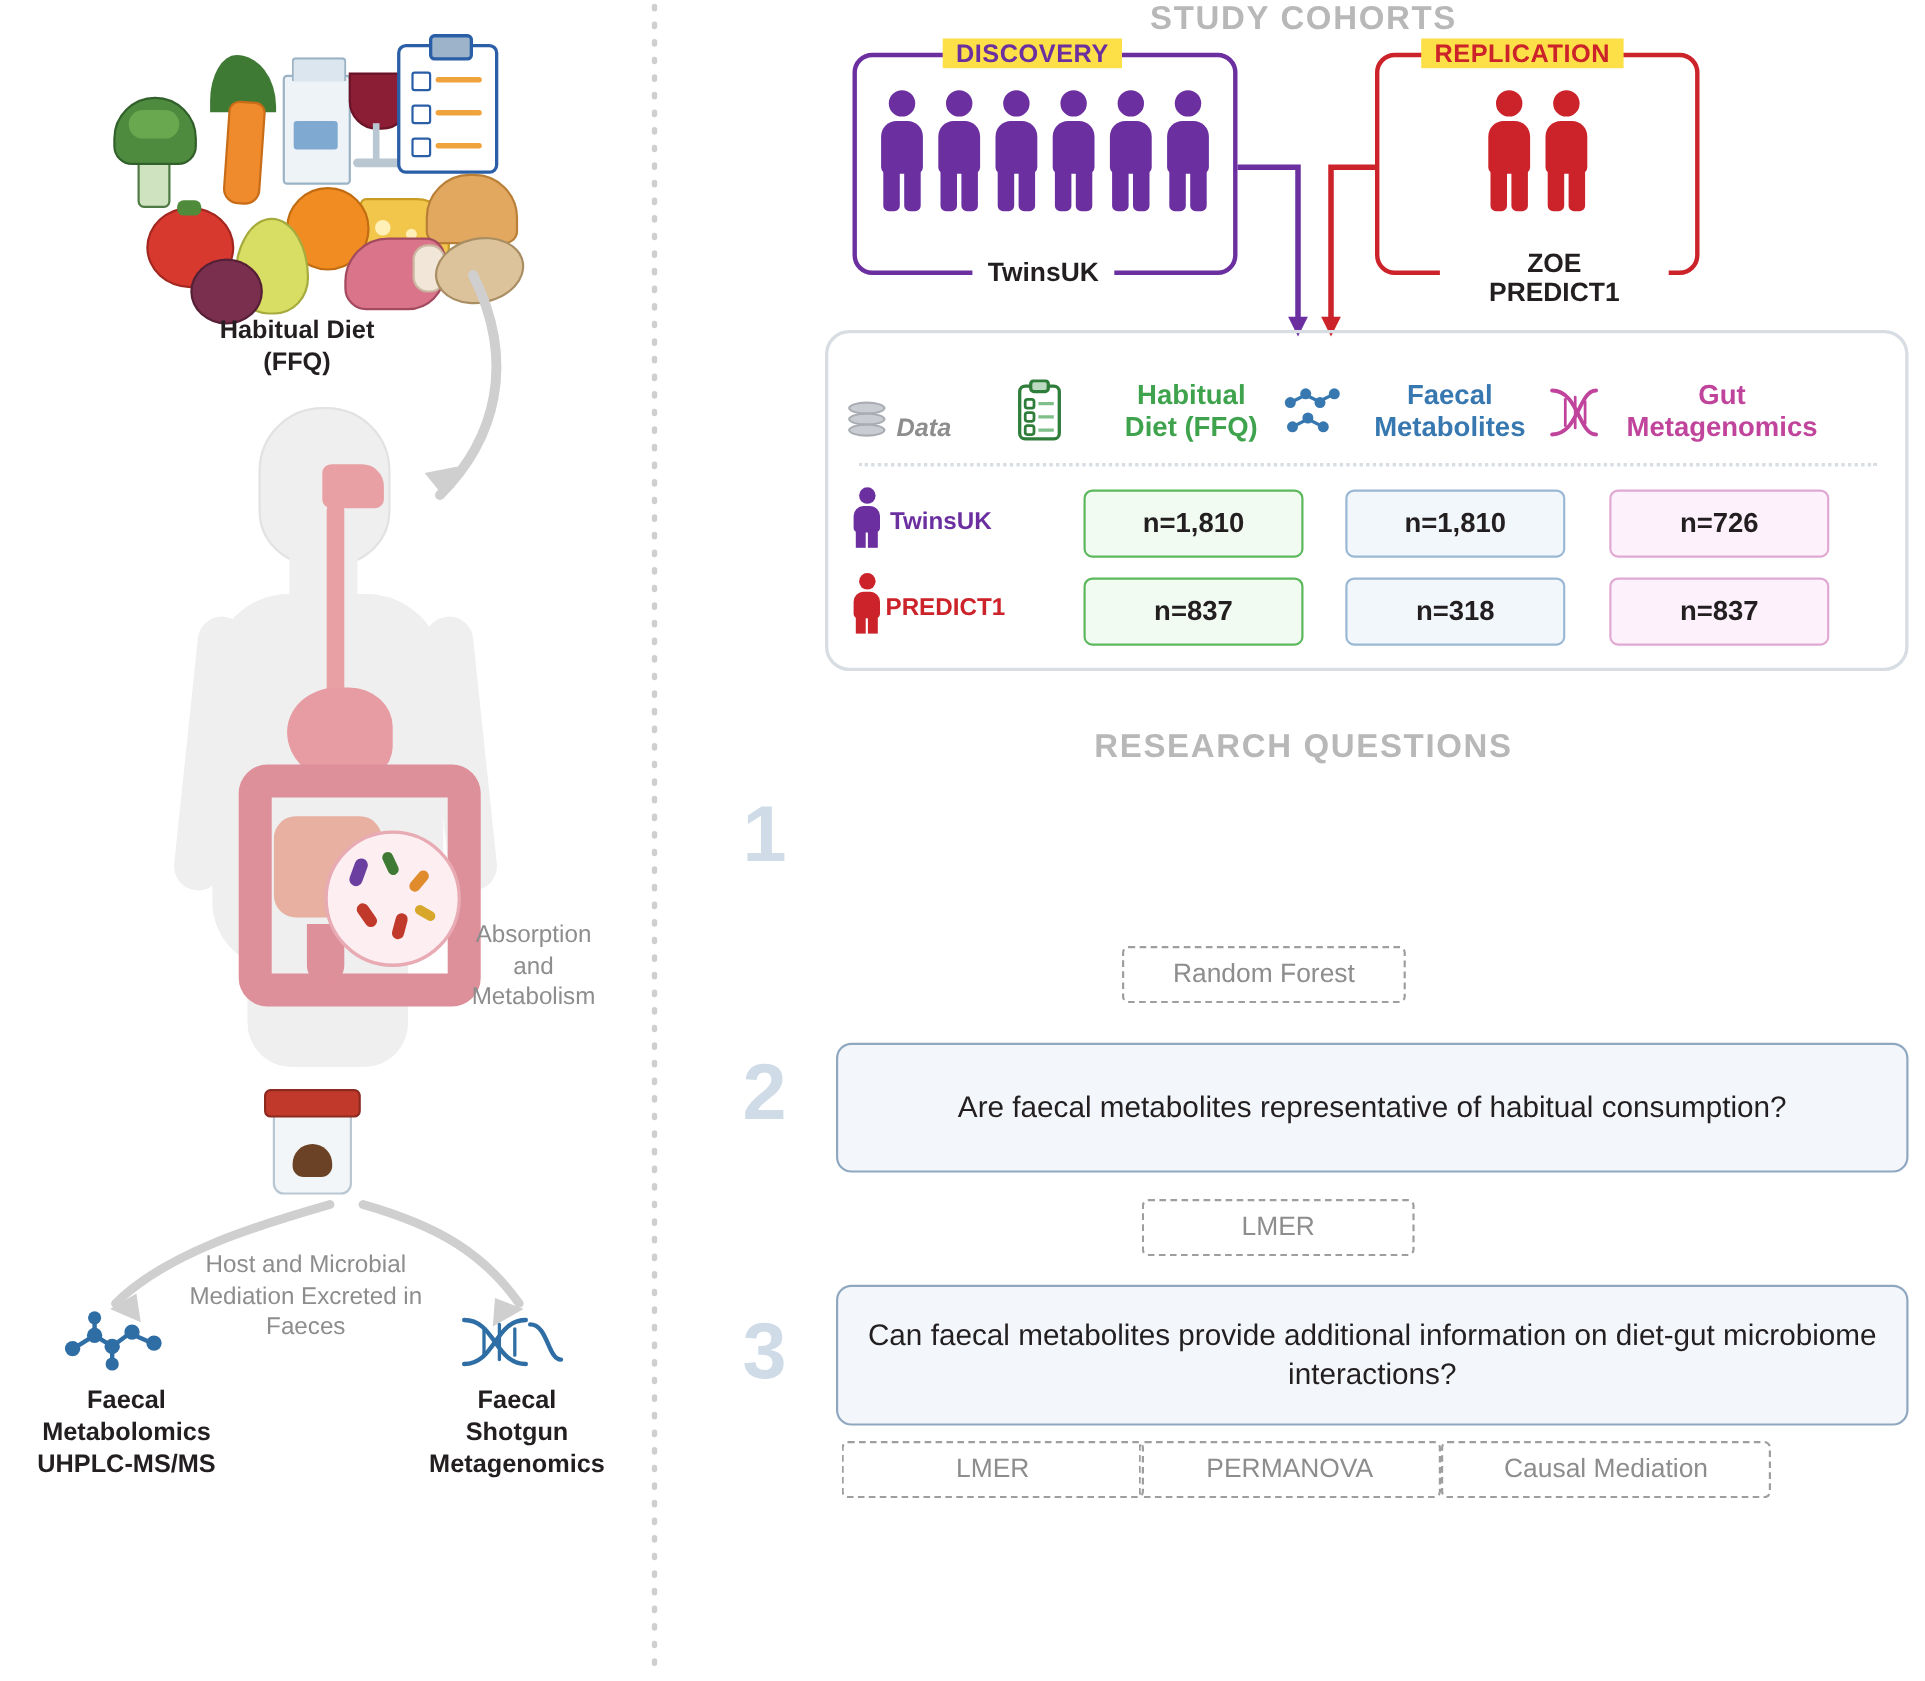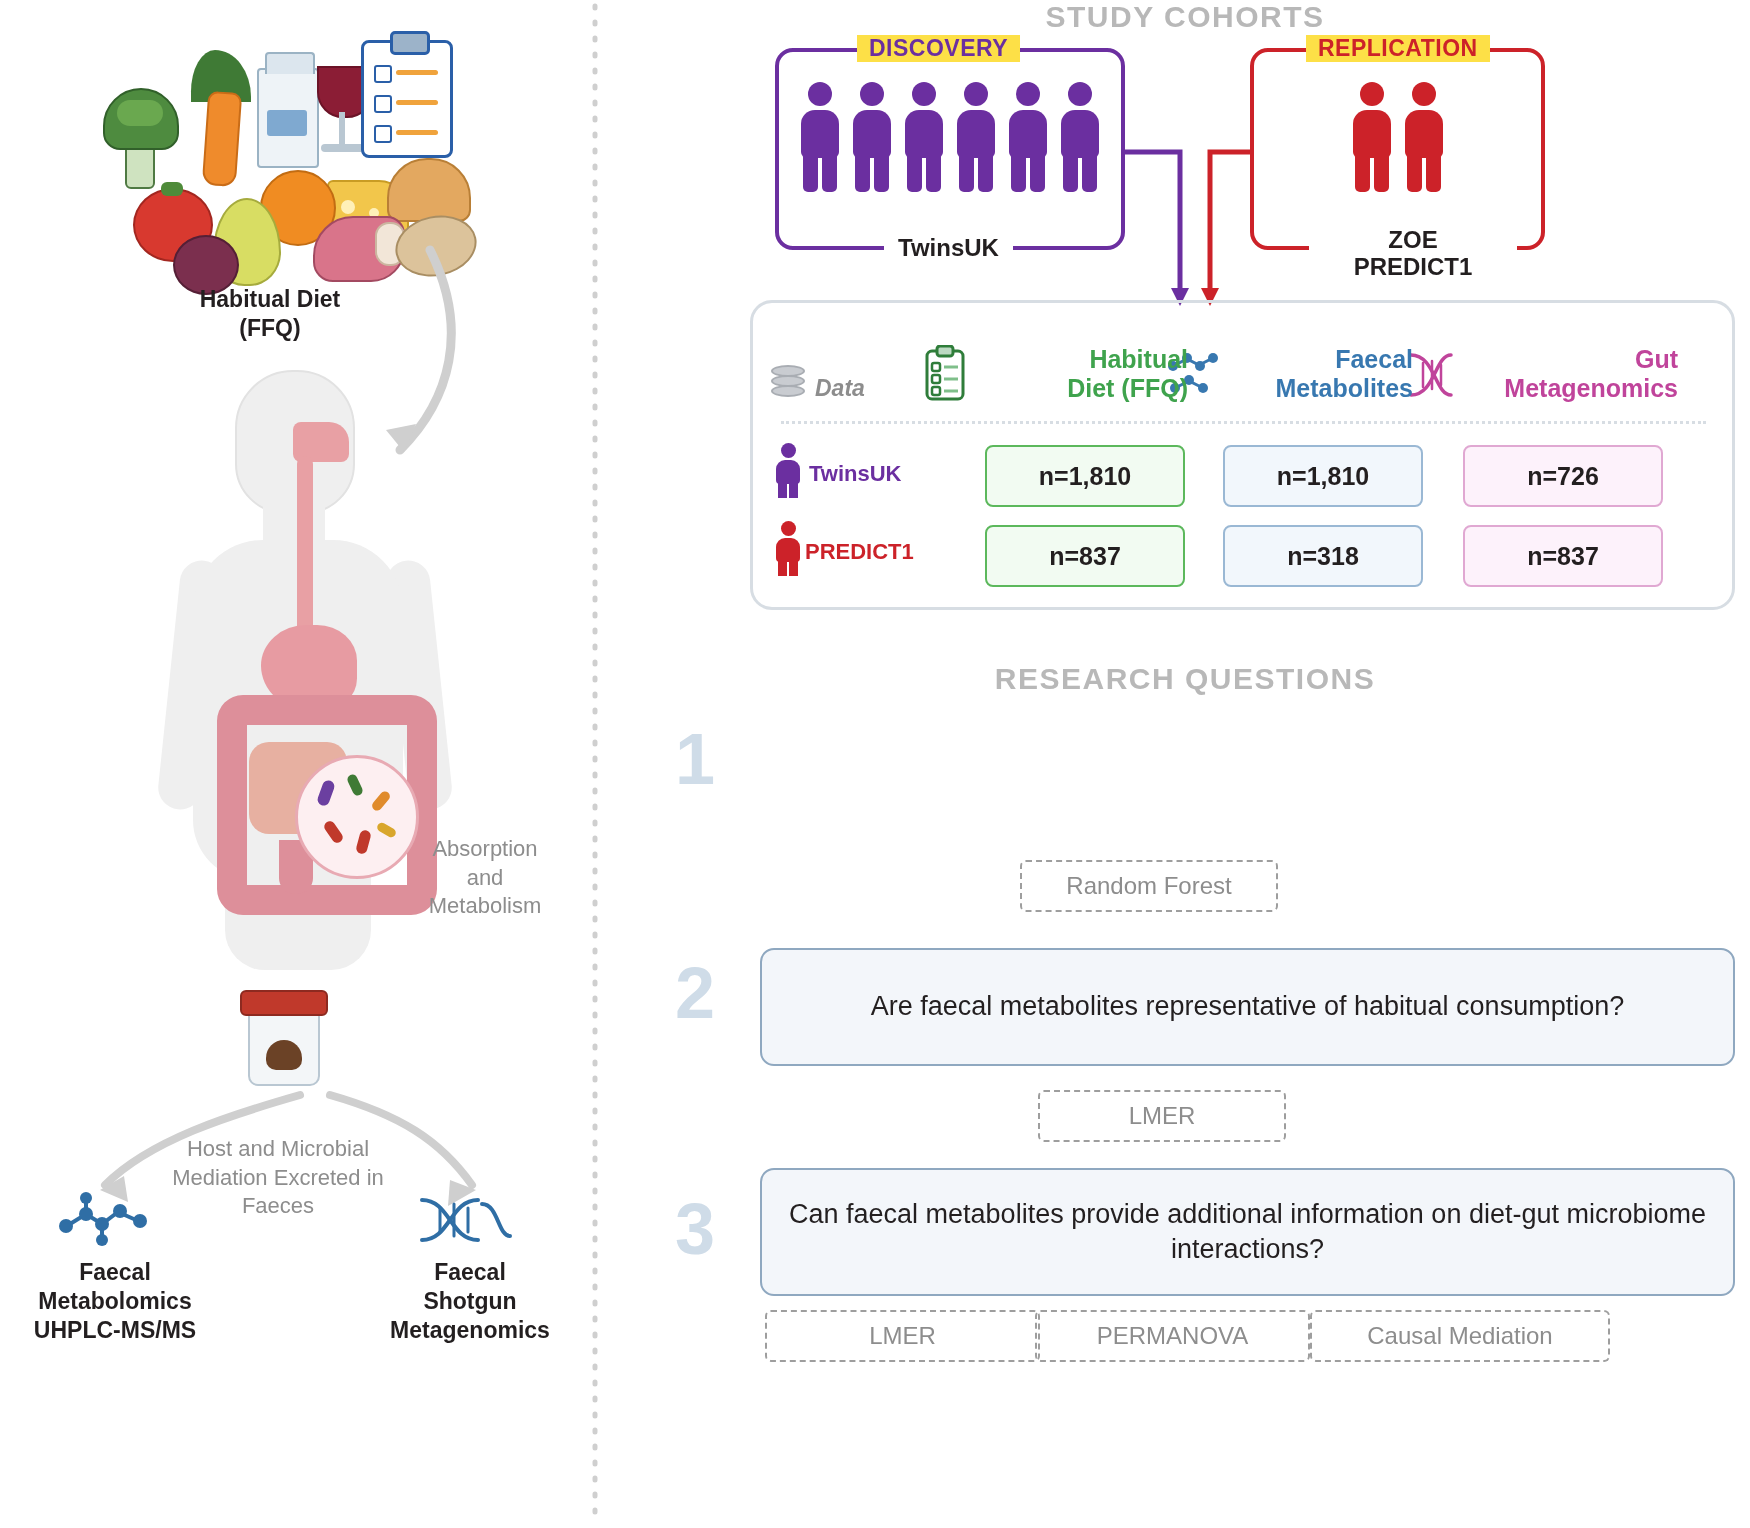--- a/index.html
+++ b/index.html
@@ -369,21 +369,21 @@
   .cohort-legend {
     position: absolute;
     top: -17px;
     background: #fde047;
     padding: 0 12px;
     font-size: 23px;
     font-weight: bold;
     letter-spacing: 0.5px;
   }
   #discovery-legend { left: 78px; color: #6b2fa0; }
-  #replication-legend { left: 52px; color: #cc2229; }
+  #replication-legend { left: 38px; color: #cc2229; }
   .cohort-name {
     position: absolute;
     bottom: -16px;
     background: #ffffff;
     padding: 0 14px;
     font-size: 24px;
     font-weight: bold;
     color: #231f20;
     text-align: center;
   }
@@ -425,21 +425,21 @@
     position: absolute;
     left: 130px; top: 300px;
     width: 985px; height: 310px;
     border: 3px solid #d7dde3;
     border-radius: 22px;
     box-sizing: border-box;
   }
   .data-col-head {
     position: absolute;
     font-size: 25px; font-weight: bold; line-height: 1.15;
-    text-align: right;
+    text-align: center;
   }
   #head-diet { left: 225px; top: 42px; width: 210px; color: #3fa34d; }
   #head-metab { left: 470px; top: 42px; width: 190px; color: #3878b0; }
   #head-meta { left: 700px; top: 42px; width: 225px; color: #c0449b; }
   #data-label {
     position: absolute; left: 62px; top: 72px;
     font-size: 23px; font-weight: bold; color: #8d8d8d; font-style: italic;
   }
   .db-icon {
     position: absolute; left: 18px; top: 62px; width: 34px; height: 36px;

